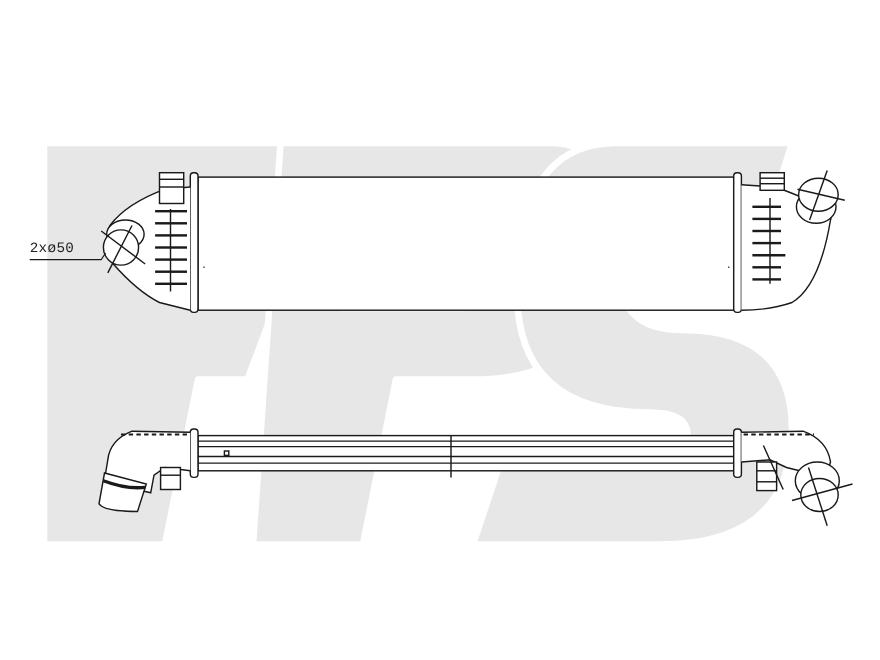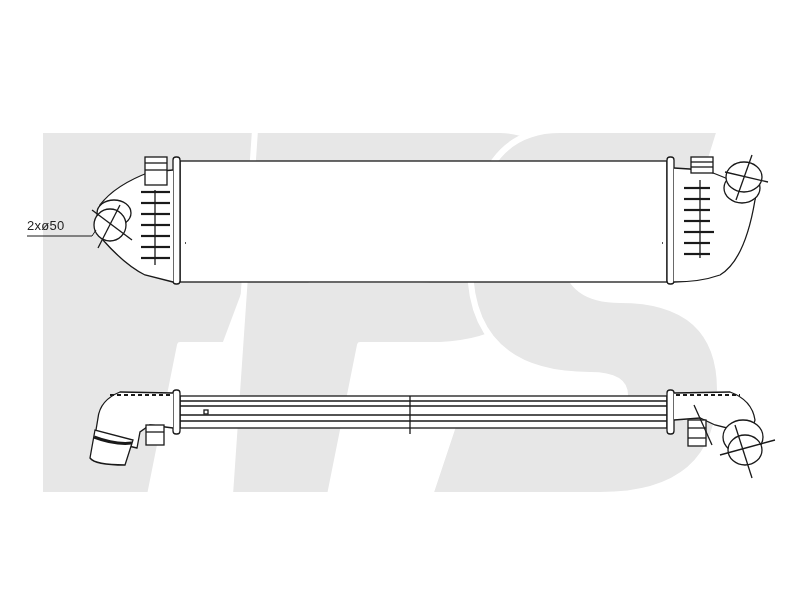--- a/index.html
+++ b/index.html
@@ -1,16 +1,16 @@
 <!DOCTYPE html>
 <html><head>
   <meta charset="utf-8">
   <style>
     html, body { margin: 0; padding: 0; background: #ffffff; }
-    .canvas { position: relative; width: 800px; height: 600px; overflow: hidden; background: #ffffff; font-family: Liberation Sans, sans-serif; }
+    .canvas { position: relative; width: 800px; height: 600px; overflow: hidden; background: #ffffff; font-family: Liberation Mono, monospace; }
     svg.layer { position: absolute; left: 0; top: 0; }
     .label { position: absolute; left: 27px; top: 218px; font-size: 13px; color: #222; letter-spacing: 0.3px; }
   </style>
 </head>
 <body>
 
 <div class="canvas">
 
   <svg class="layer" width="800" height="600" viewBox="0 0 800 600">
     <g fill="#e7e7e7" stroke="#ffffff" stroke-width="6" stroke-linejoin="round">

